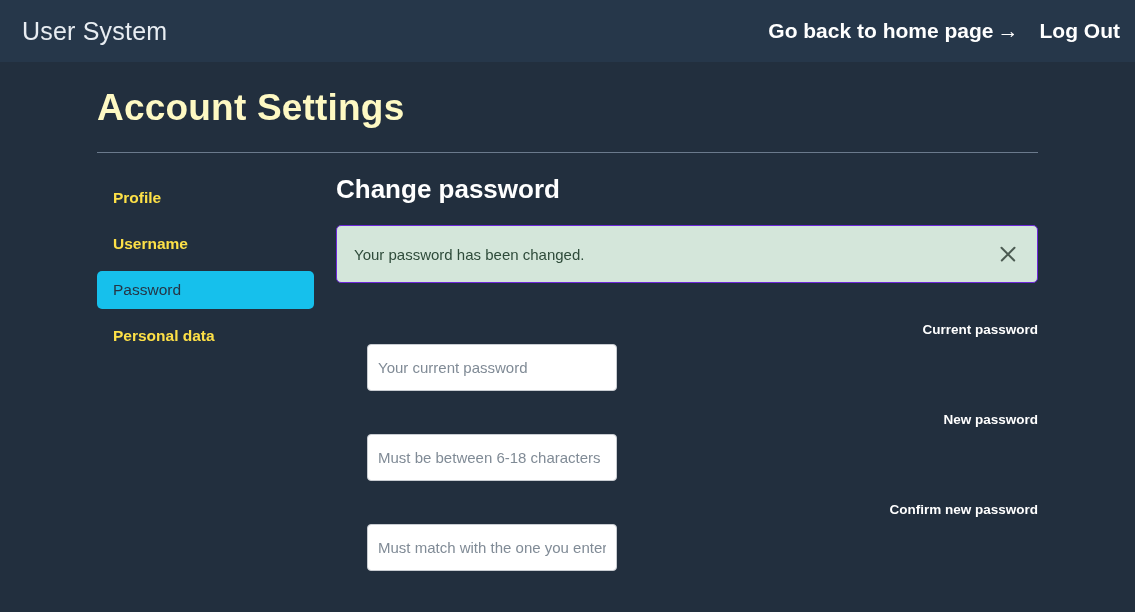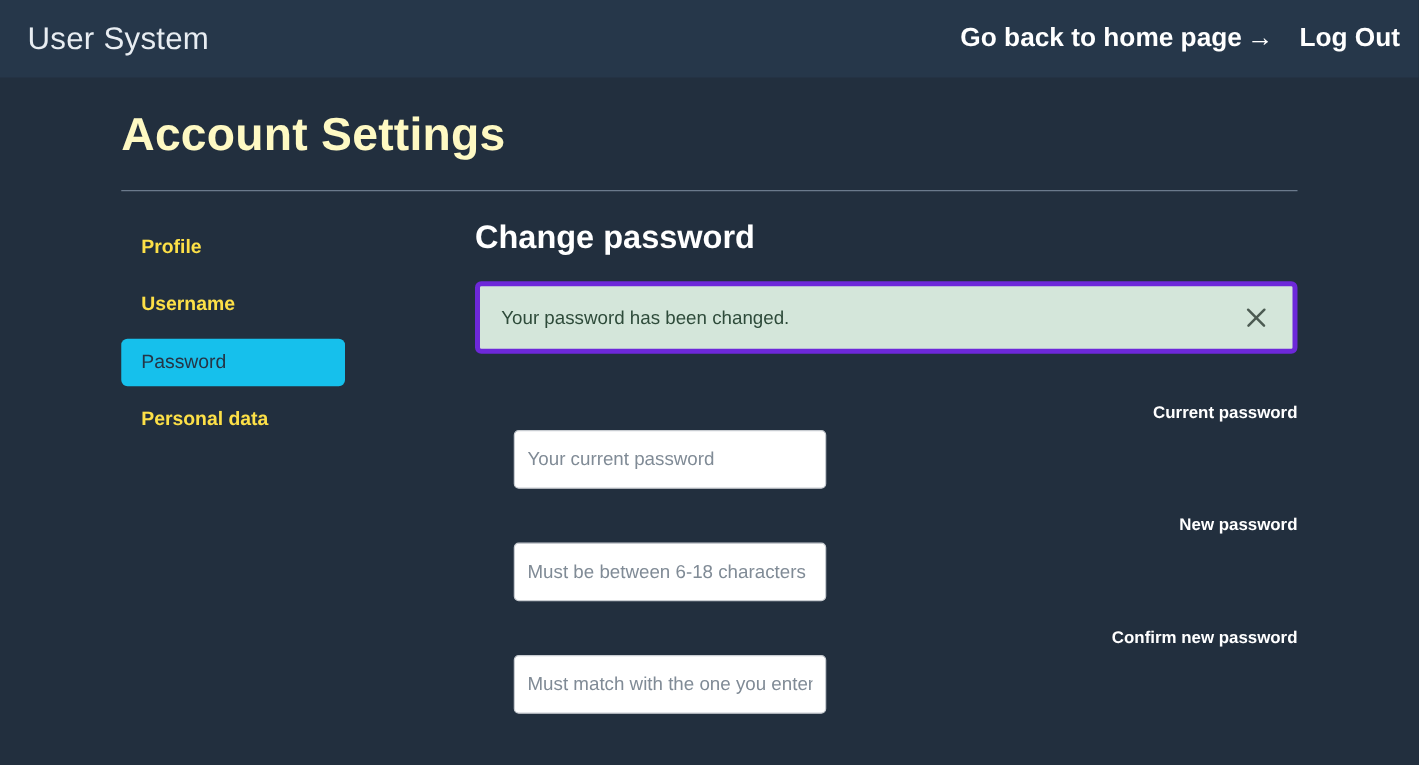--- a/index.html
+++ b/index.html
@@ -100,41 +100,40 @@
     margin-bottom: 8px;
     cursor: pointer;
     text-decoration: none;
     white-space: nowrap;
   }
 
   .side-item.active {
     background: #16c0ec;
     color: #253546;
     font-weight: normal;
-    width: 179px;
+    width: 217px;
   }
 
   
   .main {
     flex: 1 1 auto;
     padding-left: 1px;
-    margin-left: 44px;
   }
 
   .section-title {
     font-size: 26px;
     font-weight: bold;
     color: #ffffff;
     line-height: 1.1;
     margin-bottom: 22px;
   }
 
   .alert {
     background: #d4e6da;
-    border: 4px solid #6d28d9;
+    border: 1px solid #6d28d9;
     border-radius: 5px;
     height: 58px;
     display: flex;
     align-items: center;
     justify-content: space-between;
     padding: 0 16px 0 17px;
   }
 
   .alert-text {
     font-size: 15px;

